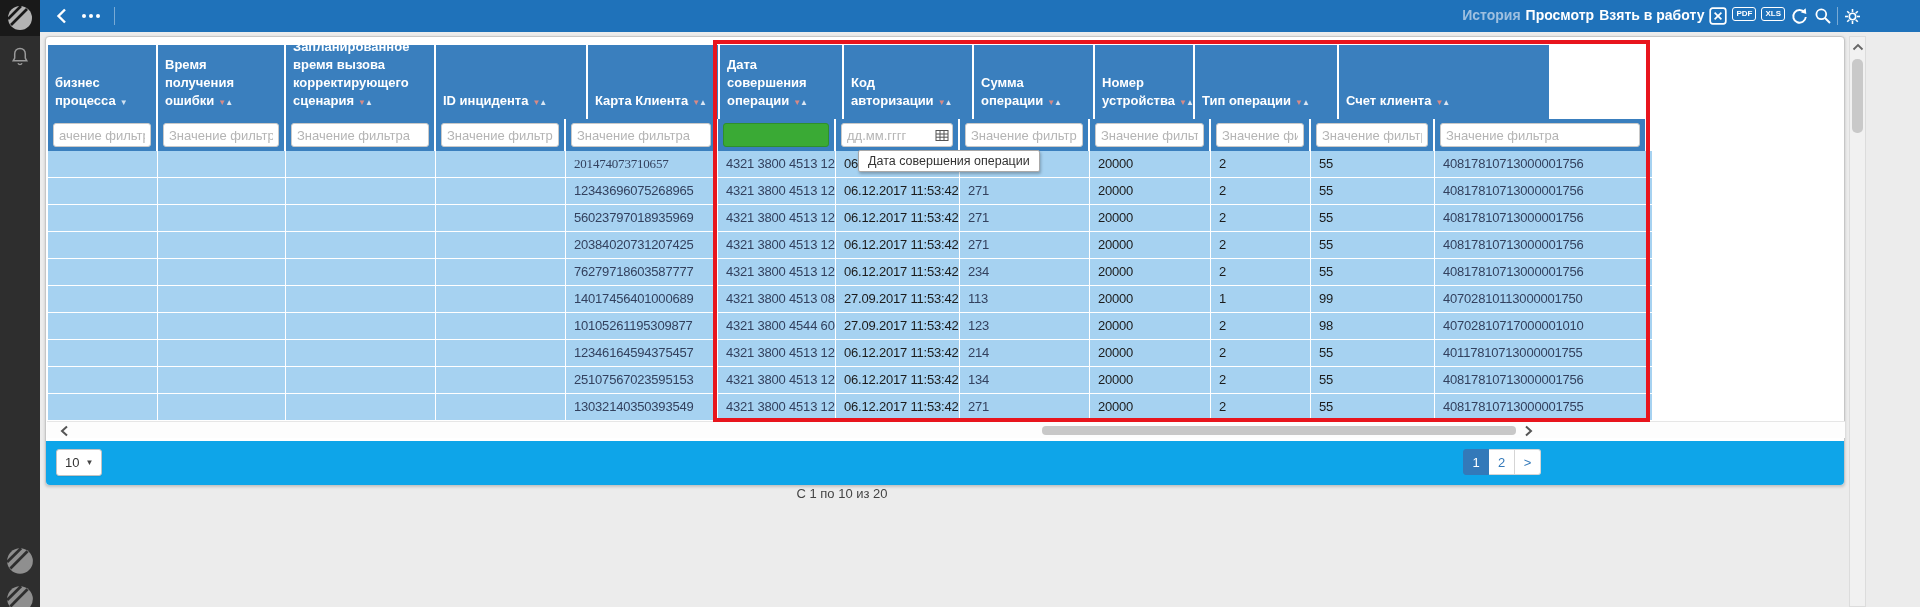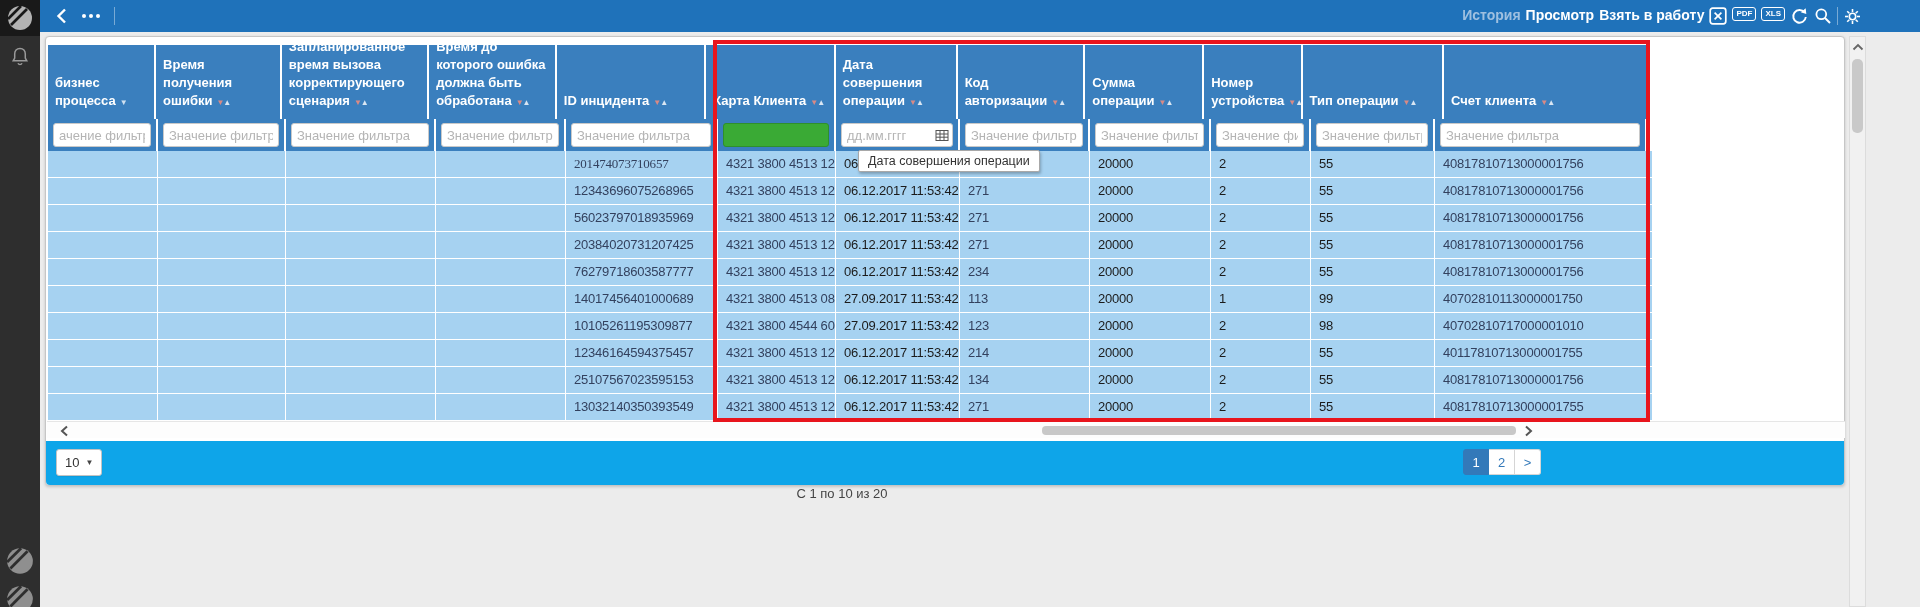--- a/index.html
+++ b/index.html
@@ -175,23 +175,20 @@
       <div class="hrow" id="hrow">
           <div class="hcell" style="width: 110px;">
             <span>бизнес процесса<span class="sort"><i class="arr-s">▼</i></span></span>
           </div>
           <div class="hcell" style="width: 128px;">
             <span>Время получения ошибки<span class="sort"><i class="arr-d">▼</i><i class="arr-u">▲</i></span></span>
           </div>
           <div class="hcell" style="width: 150px;">
             <span>Запланированное время вызова корректирующего сценария<span class="sort"><i class="arr-d">▼</i><i class="arr-u">▲</i></span></span>
           </div>
-          <div class="hcell" style="width: 130px;">
-            <span>Время до которого ошибка должна быть обработана<span class="sort"><i class="arr-d">▼</i><i class="arr-u">▲</i></span></span>
-          </div>
           <div class="hcell" style="width: 152px;">
             <span>ID инцидента<span class="sort"><i class="arr-d">▼</i><i class="arr-u">▲</i></span></span>
           </div>
           <div class="hcell" style="width: 132px;">
             <span>Карта Клиента<span class="sort"><i class="arr-d">▼</i><i class="arr-u">▲</i></span></span>
           </div>
           <div class="hcell" style="width: 124px;">
             <span>Дата совершения операции<span class="sort"><i class="arr-d">▼</i><i class="arr-u">▲</i></span></span>
           </div>
           <div class="hcell" style="width: 130px;">

